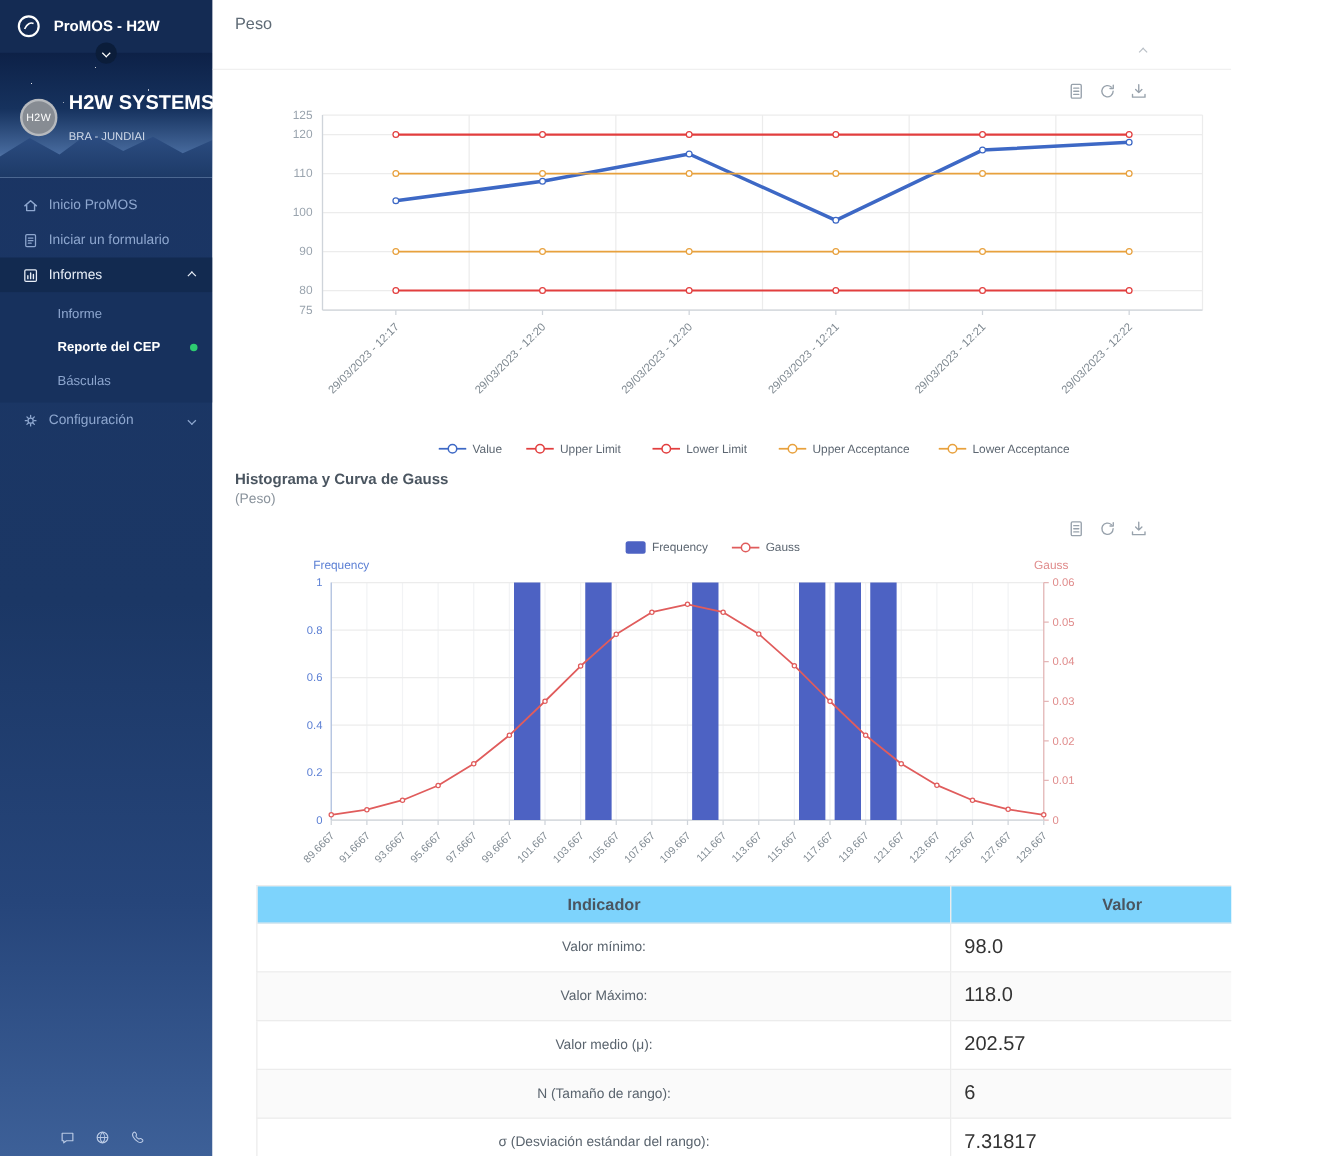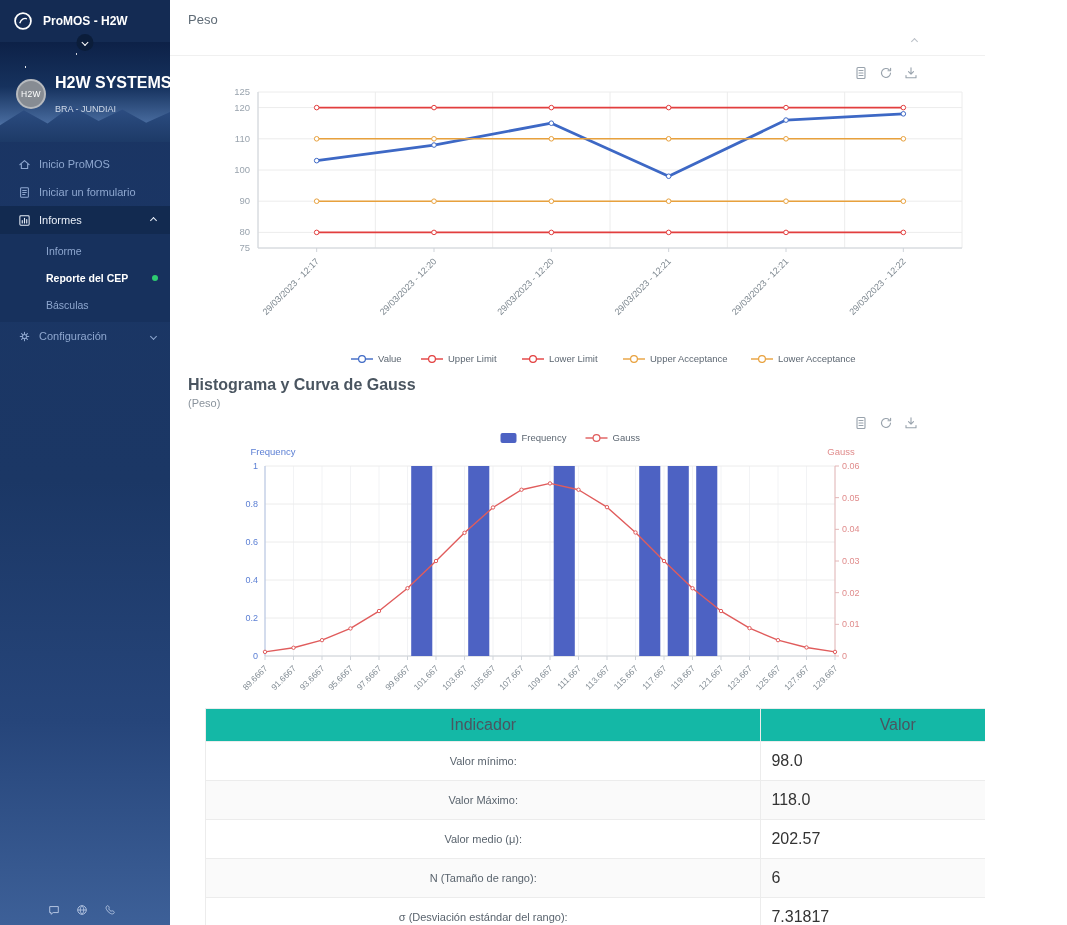--- a/index.html
+++ b/index.html
@@ -58,26 +58,26 @@
 
   .chart-block{position:relative;padding-top:24px}
   .chart-block.second{padding-top:20px}
   .toolbox{position:absolute;top:9px;right:66px;display:flex;gap:10px;z-index:2}
   .tbx{width:15px;height:15px;background:none;border:none;color:#98a2ac;cursor:pointer;padding:0}
   .tbx svg{width:14px;height:14px;display:block;stroke:#98a2ac;fill:none;stroke-width:1.1;stroke-linecap:round;stroke-linejoin:round}
   .chart-svg{display:block;margin-left:30px}
   svg text{font-family:"Liberation Sans",sans-serif}
 
   .hist-heading{padding:8px 0 0 18px;height:38px}
-  .hist-title{font-size:16px;font-weight:bold;color:#4a5560}
+  .hist-title{font-size:12px;font-weight:bold;color:#4a5560}
   .hist-sub{font-size:11px;color:#8a939c;margin-top:3px}
 
   table.indicators{width:830px;margin:4px 0 0 35px;border-collapse:collapse}
   table.indicators th,table.indicators td{border:1px solid #ececec}
-  table.indicators th{font-size:16px;color:#4a5560;font-weight:normal;padding:7px;background:#14b8a6}
+  table.indicators th{font-size:13px;color:#4a5560;font-weight:bold;padding:7px;background:#7dd3fc}
   td.ind{width:67%;font-size:11px;color:#5a646e;text-align:center;padding:10px}
   td.val{font-size:16px;color:#333;text-align:left;padding:10px}
   tbody tr:nth-child(even) td{background:#fafafa}
 </style>
 </head>
 <body>
 
 <div class="app">
 
   <aside class="sidebar">

